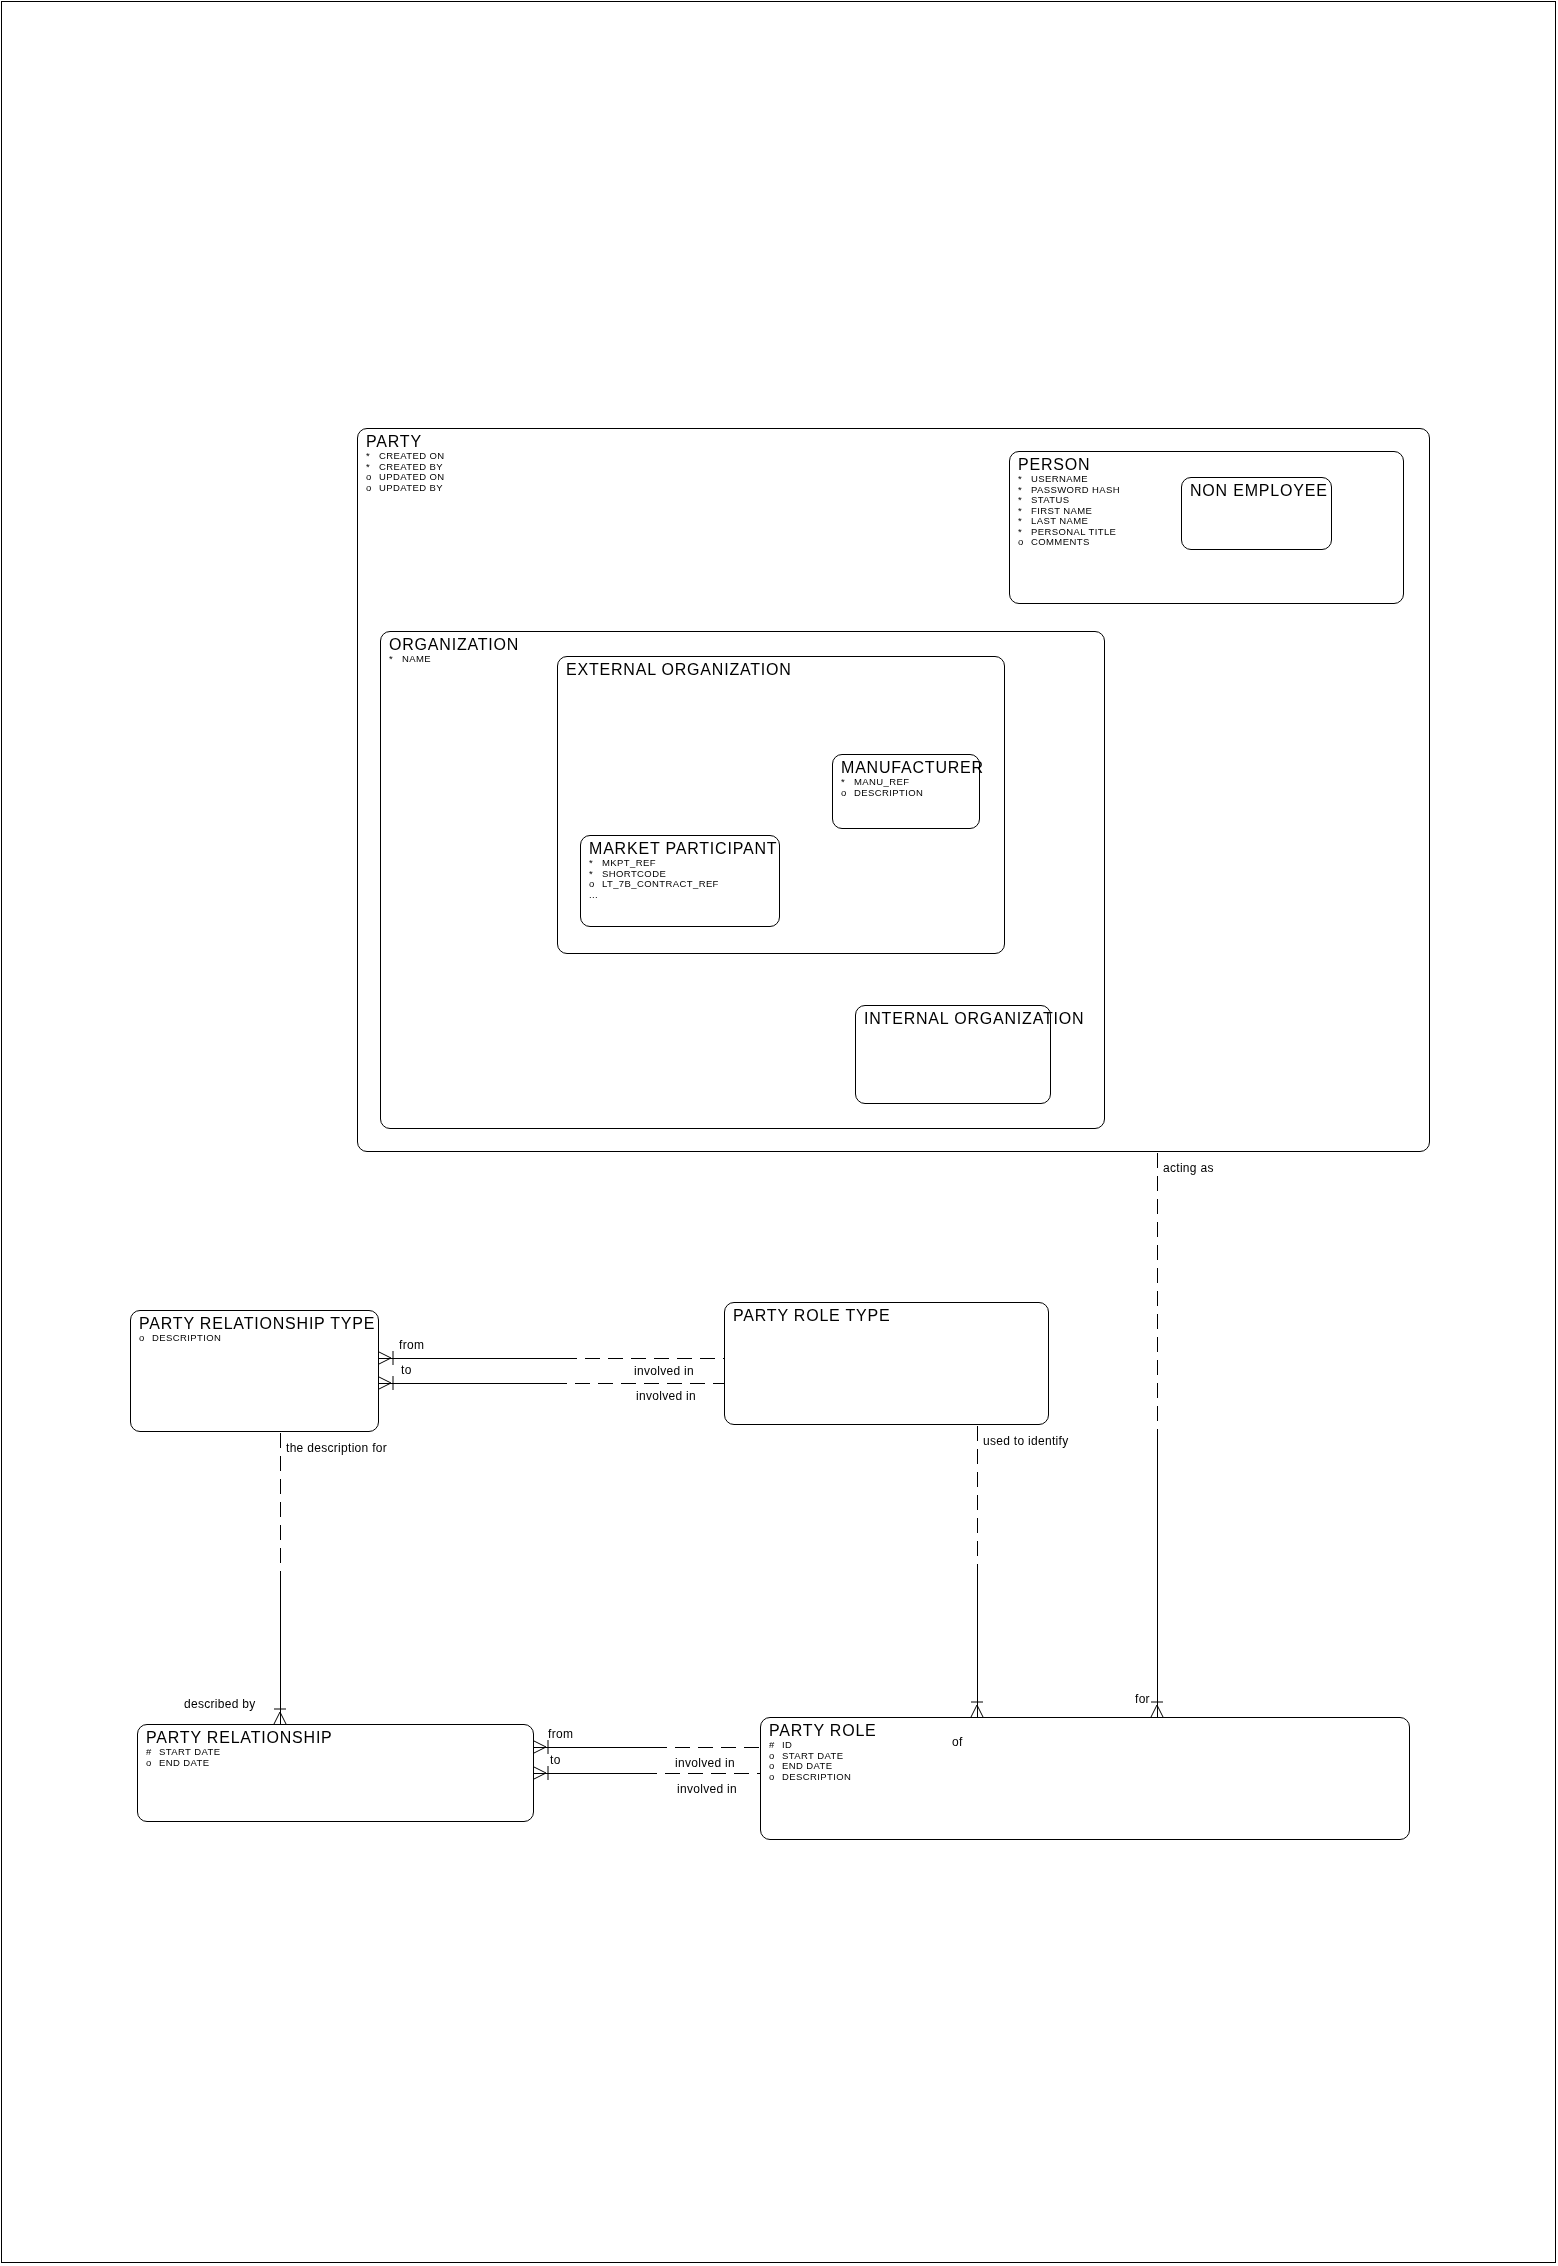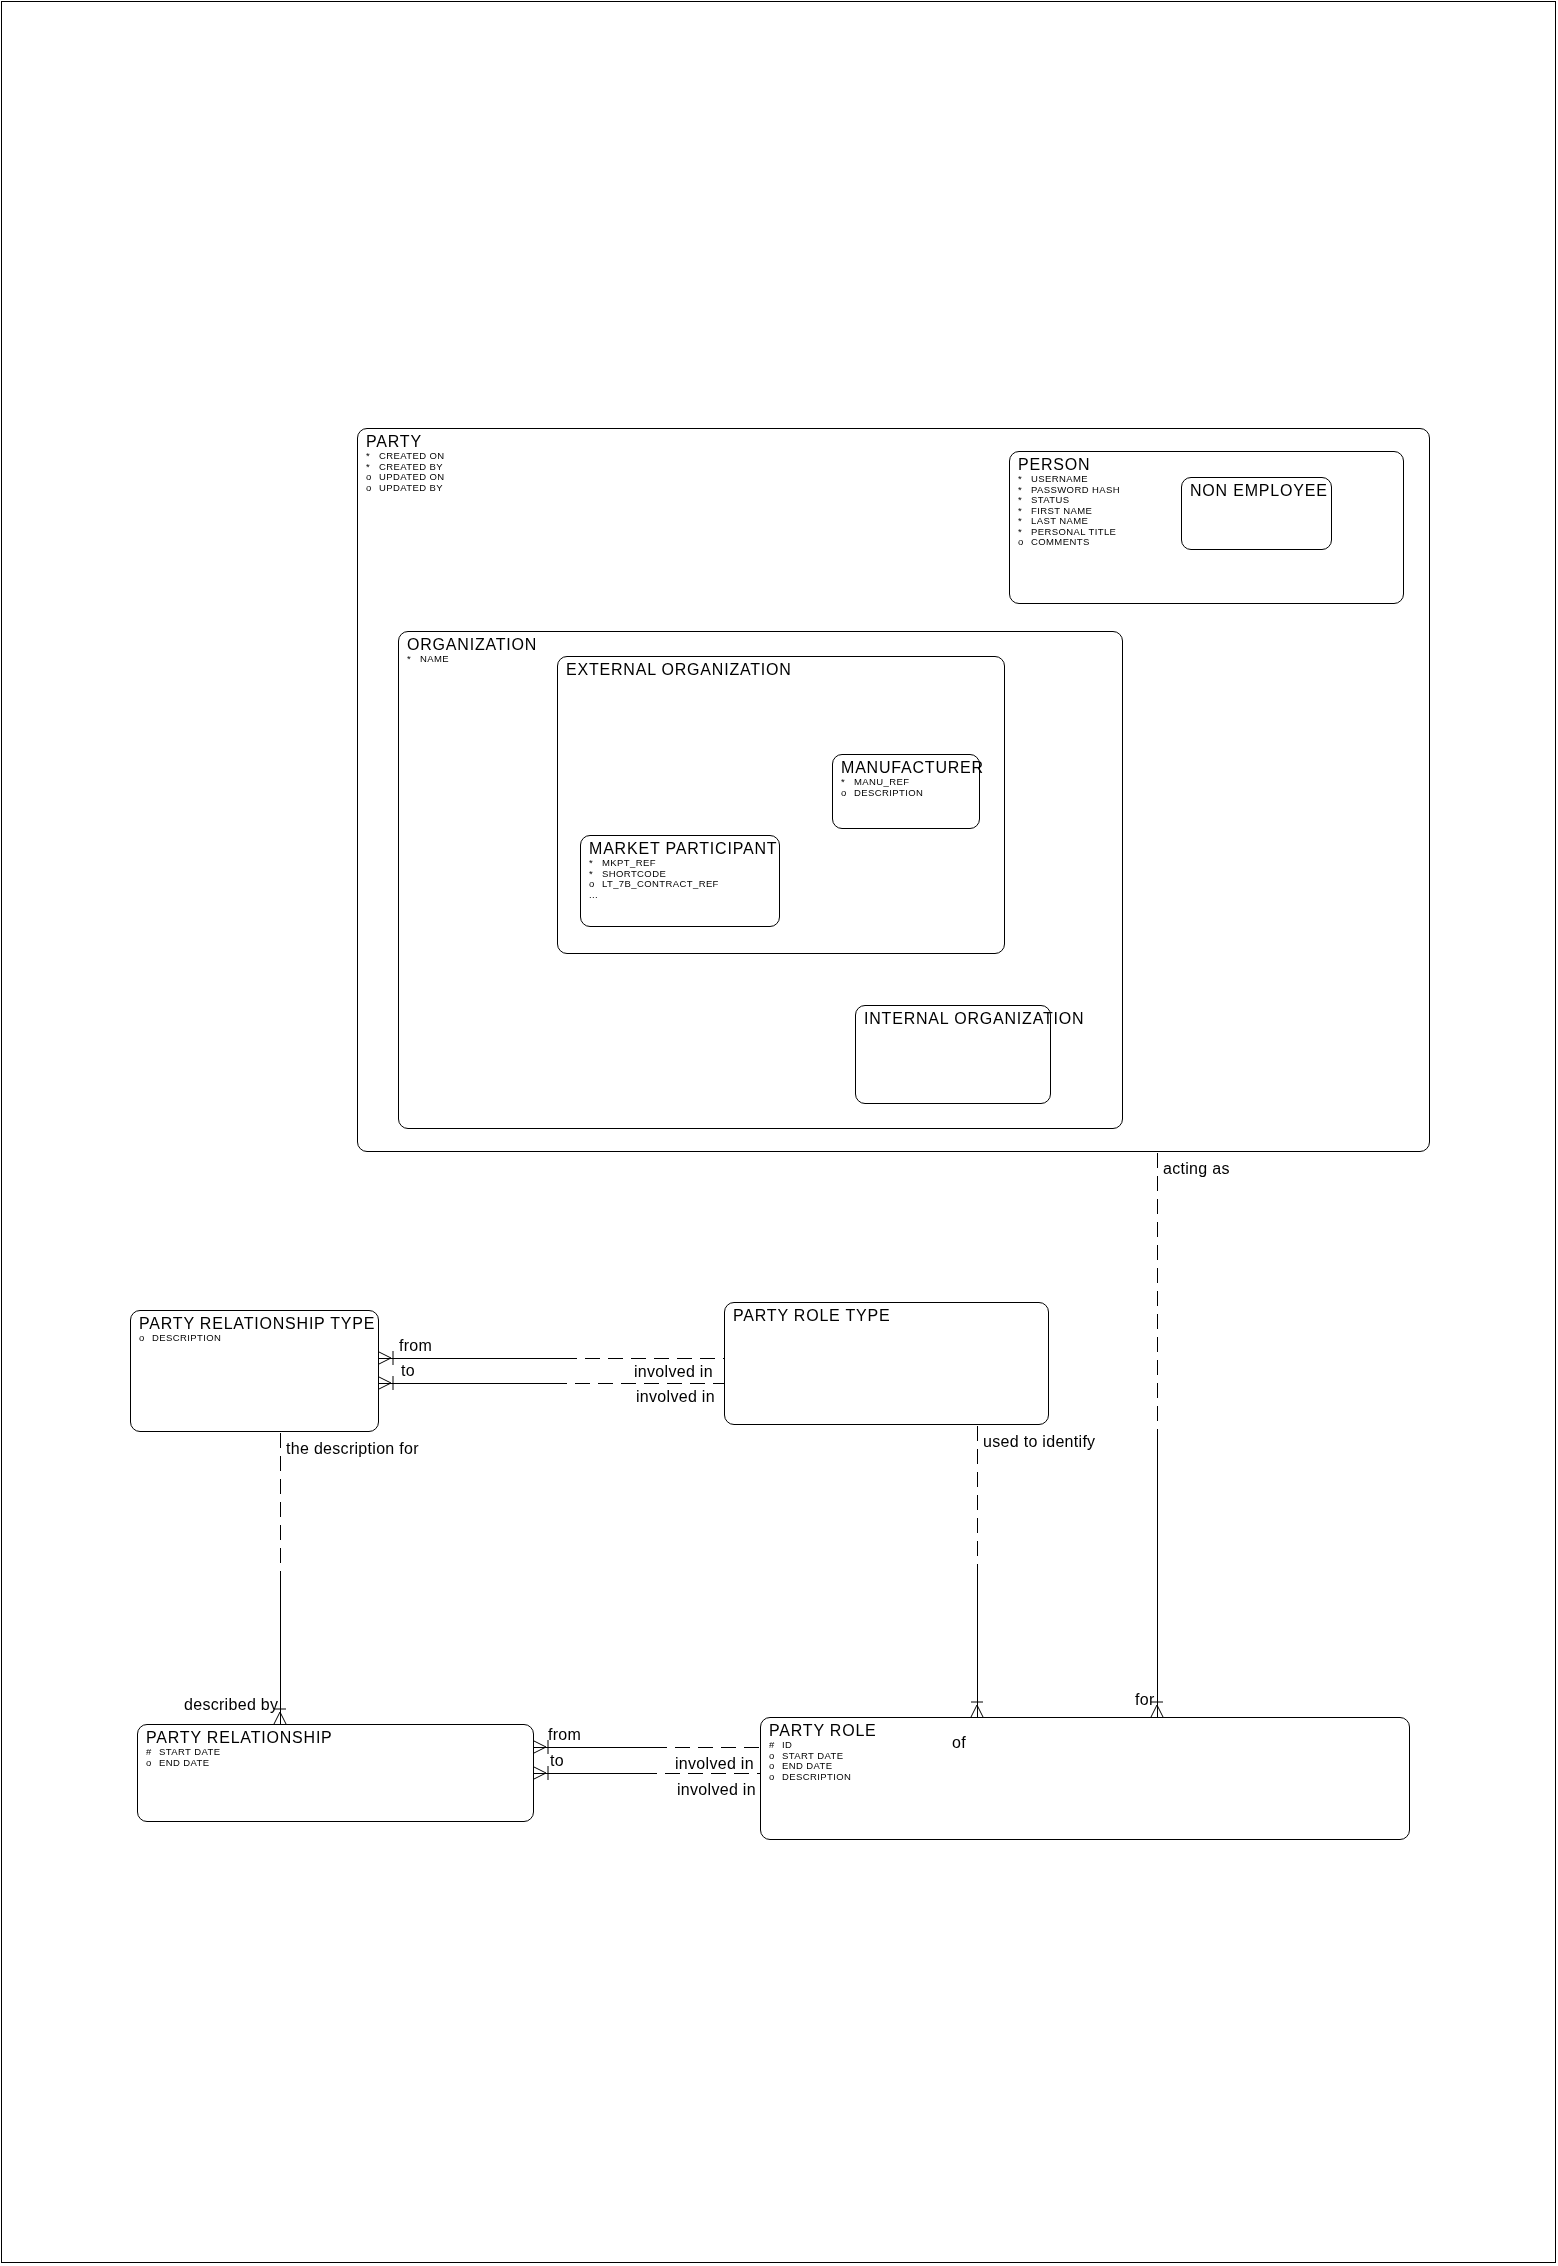--- a/index.html
+++ b/index.html
@@ -35,21 +35,21 @@
   .attr-row {
     display: flex;
     font-size: 9.5px;
     letter-spacing: 0.4px;
     line-height: 10.5px;
     white-space: nowrap;
   }
   .attr-row .m { width: 13px; flex: none; }
   .rel-label {
     position: absolute;
-    font-size: 16px;
+    font-size: 12px;
     letter-spacing: 0.3px;
     line-height: 13px;
     white-space: nowrap;
   }
   svg line, svg path { stroke: #000; stroke-width: 1; fill: none; }
   svg .dashed { stroke-dasharray: 15,8; }
 </style>
 </head>
 <body>
 
@@ -181,21 +181,21 @@
           <span class="m">o</span>
           <span>COMMENTS</span>
         </div>
     </div>
   </div>
 
   <div class="entity" style="left:1179px; top:475px; width:151px; height:73px;">
     <div class="title">NON EMPLOYEE</div>
   </div>
 
-  <div class="entity" style="left:378px; top:629px; width:725px; height:498px;margin-left:18px;">
+  <div class="entity" style="left:378px; top:629px; width:725px; height:498px;">
     <div class="title">ORGANIZATION</div>
     <div class="attrs">
       <div class="attr-row">
           <span class="m">*</span>
           <span>NAME</span>
         </div>
     </div>
   </div>
 
   <div class="entity" style="left:555px; top:654px; width:448px; height:298px;">

